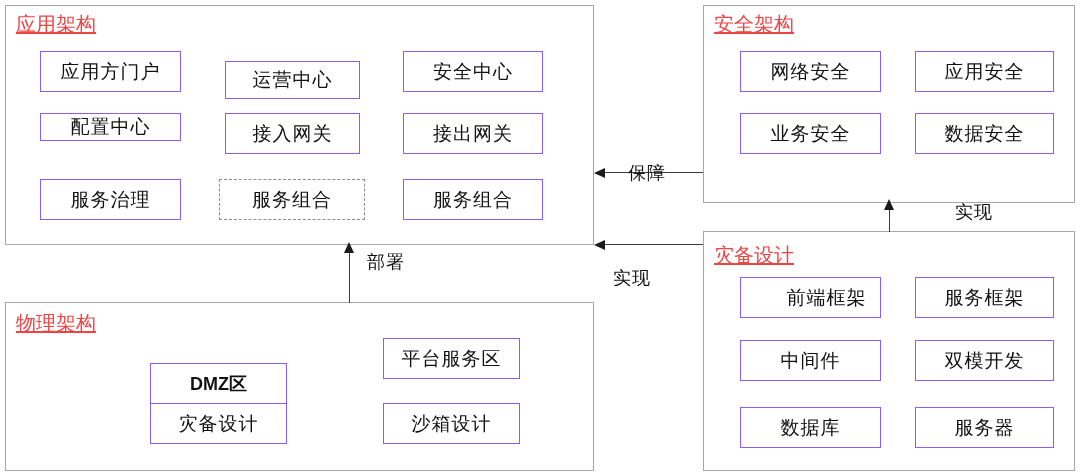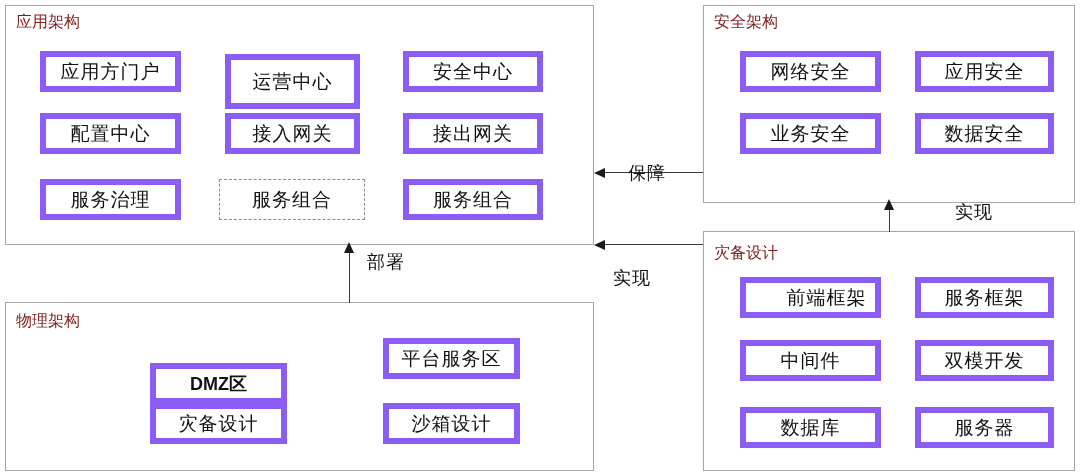--- a/index.html
+++ b/index.html
@@ -10,29 +10,30 @@
   }
   .panel{
     position:absolute;
     border:1px solid #a6a6a6;
     background:#ffffff;
     box-sizing:border-box;
   }
   .panel-title{
     position:absolute;
     font-family:"Liberation Sans","DejaVu Sans",sans-serif;
-    font-size:16px;
+    font-size:20px;
     line-height:1;
-    color:#7f1d1d;
+    color:#ef4444;
     white-space:nowrap;
+    text-decoration:underline;
   }
   .node{
     position:absolute;
     box-sizing:border-box;
-    border:6px solid #8b5cf6;
+    border:1px solid #8b5cf6;
     background:#ffffff;
     display:flex;
     align-items:center;
     justify-content:center;
     font-family:"Liberation Serif","DejaVu Serif",serif;
     font-size:19px;
     letter-spacing:1px;
     color:#111111;
     white-space:nowrap;
   }
@@ -77,24 +78,24 @@
   }
 </style>
 </head>
 <body>
 
 <div class="panel" style="left:5px;top:5px;width:589px;height:240px;">
 </div>
 <div class="panel-title" style="left:16px;top:14px;">应用架构</div>
 
 <div class="node" style="left:40px;top:51px;width:141px;height:41px;">应用方门户</div>
-<div class="node" style="left:225px;top:54px;width:135px;height:55px;">运营中心</div>
+<div class="node" style="left:225px;top:61px;width:135px;height:38px;">运营中心</div>
 <div class="node" style="left:403px;top:51px;width:140px;height:41px;">安全中心</div>
 
-<div class="node" style="left:40px;top:113px;width:141px;height:41px;">配置中心</div>
+<div class="node" style="left:40px;top:113px;width:141px;height:28px;">配置中心</div>
 <div class="node" style="left:225px;top:113px;width:135px;height:41px;">接入网关</div>
 <div class="node" style="left:403px;top:113px;width:140px;height:41px;">接出网关</div>
 
 <div class="node" style="left:40px;top:179px;width:141px;height:41px;">服务治理</div>
 <div class="node dashed" style="left:219px;top:179px;width:146px;height:41px;">服务组合</div>
 <div class="node" style="left:403px;top:179px;width:140px;height:41px;">服务组合</div>
 
 <div class="panel" style="left:703px;top:5px;width:372px;height:198px;">
 </div>
 <div class="panel-title" style="left:714px;top:14px;">安全架构</div>

